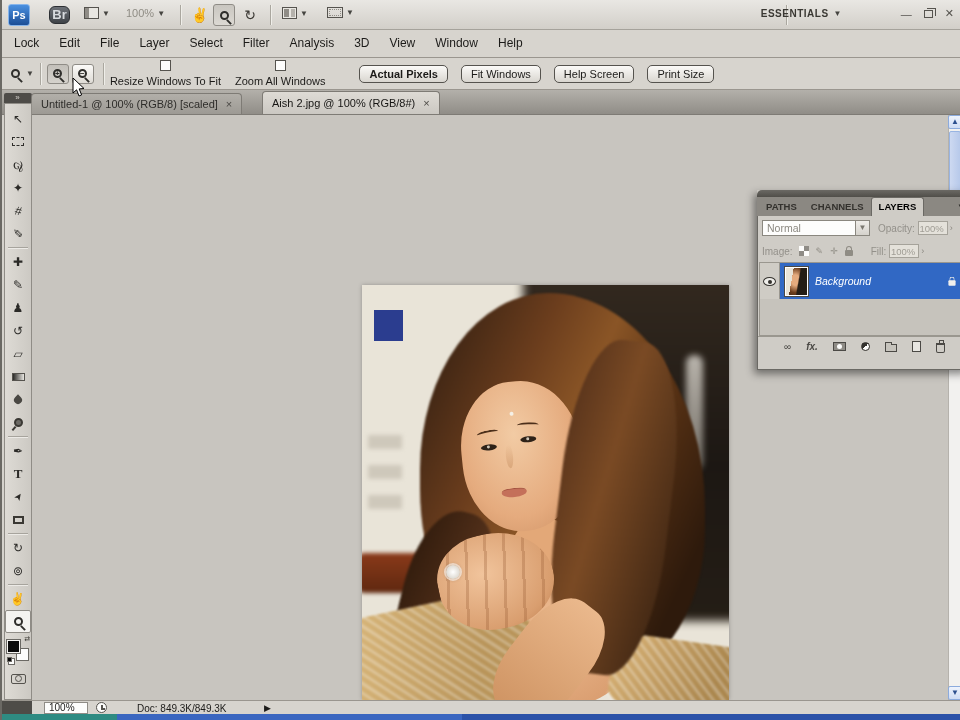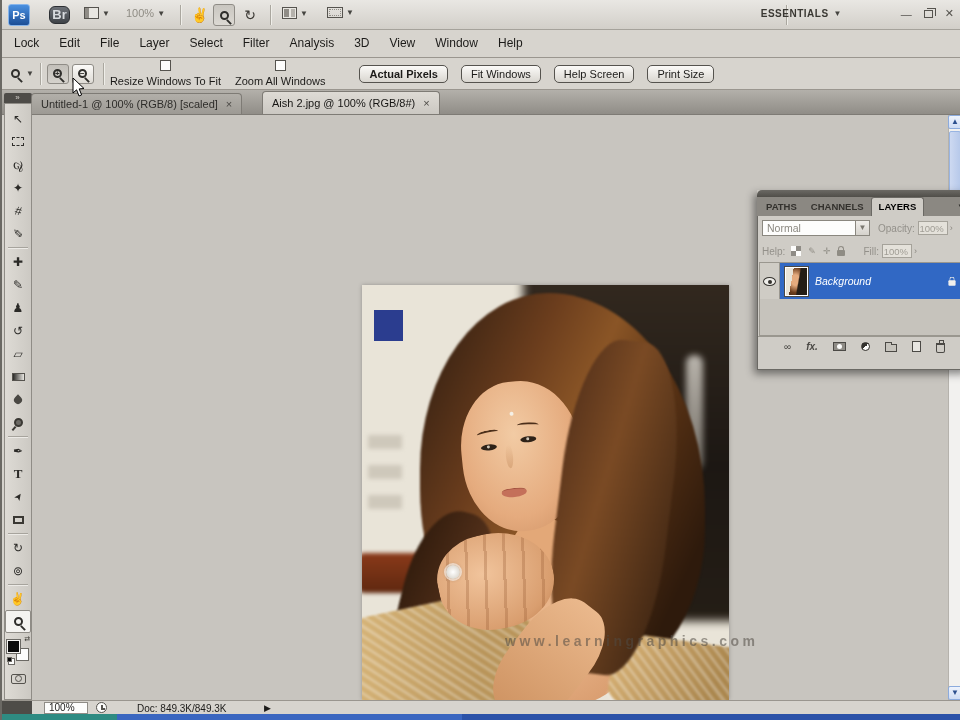--- a/index.html
+++ b/index.html
@@ -418,21 +418,20 @@
         <span class="ph-eye" style="left:60px;top:56px;"></span>
         <span class="ph-nose"></span>
         <span class="ph-lips"></span>
         <span class="ph-bindi"></span>
       </div>
       <div class="ph ph-hair-front"></div>
       <div class="ph ph-fist"></div>
       <div class="ph ph-arm"></div>
       <div class="ph ph-ring"></div>
     </div>
-    <div class="watermark">www.learningraphics.com</div>
   </div>
 
   <div class="vscroll">
     <div class="sc-btn" style="left:-1px;top:0;">▲</div>
     <div class="sc-thumb" style="left:0;top:16px;width:12px;height:140px;"></div>
     <div class="sc-btn" style="left:-1px;bottom:0;">▼</div>
   </div>
   <div class="hscroll">
     <div class="sc-btn" style="left:0;top:-1px;">◄</div>
     <div class="sc-thumb" style="left:128px;top:0;width:222px;height:12px;"></div>
@@ -464,21 +463,21 @@
       <div class="p-row" style="height:24px;">
         <div class="p-combo">
           <span class="val">Normal</span>
           <span class="dd">▼</span>
         </div>
         <span class="p-lbl">Opacity:</span>
         <span class="p-val">100%</span>
         <span class="p-spin">›</span>
       </div>
       <div class="p-row" style="height:22px;">
-        <span class="p-lbl" style="margin-left:0;">Help:</span>
+        <span class="p-lbl" style="margin-left:0;">Image:</span>
         <span class="p-lockicons" id="lockicons">
             <span class="icon i-checker"></span>
             <span class="icon ">✎</span>
             <span class="icon ">✛</span>
             <span class="icon i-lock"></span>
           </span>
         <span class="p-lbl" style="margin-left:18px;">Fill:</span>
         <span class="p-val">100%</span>
         <span class="p-spin">›</span>
       </div>

